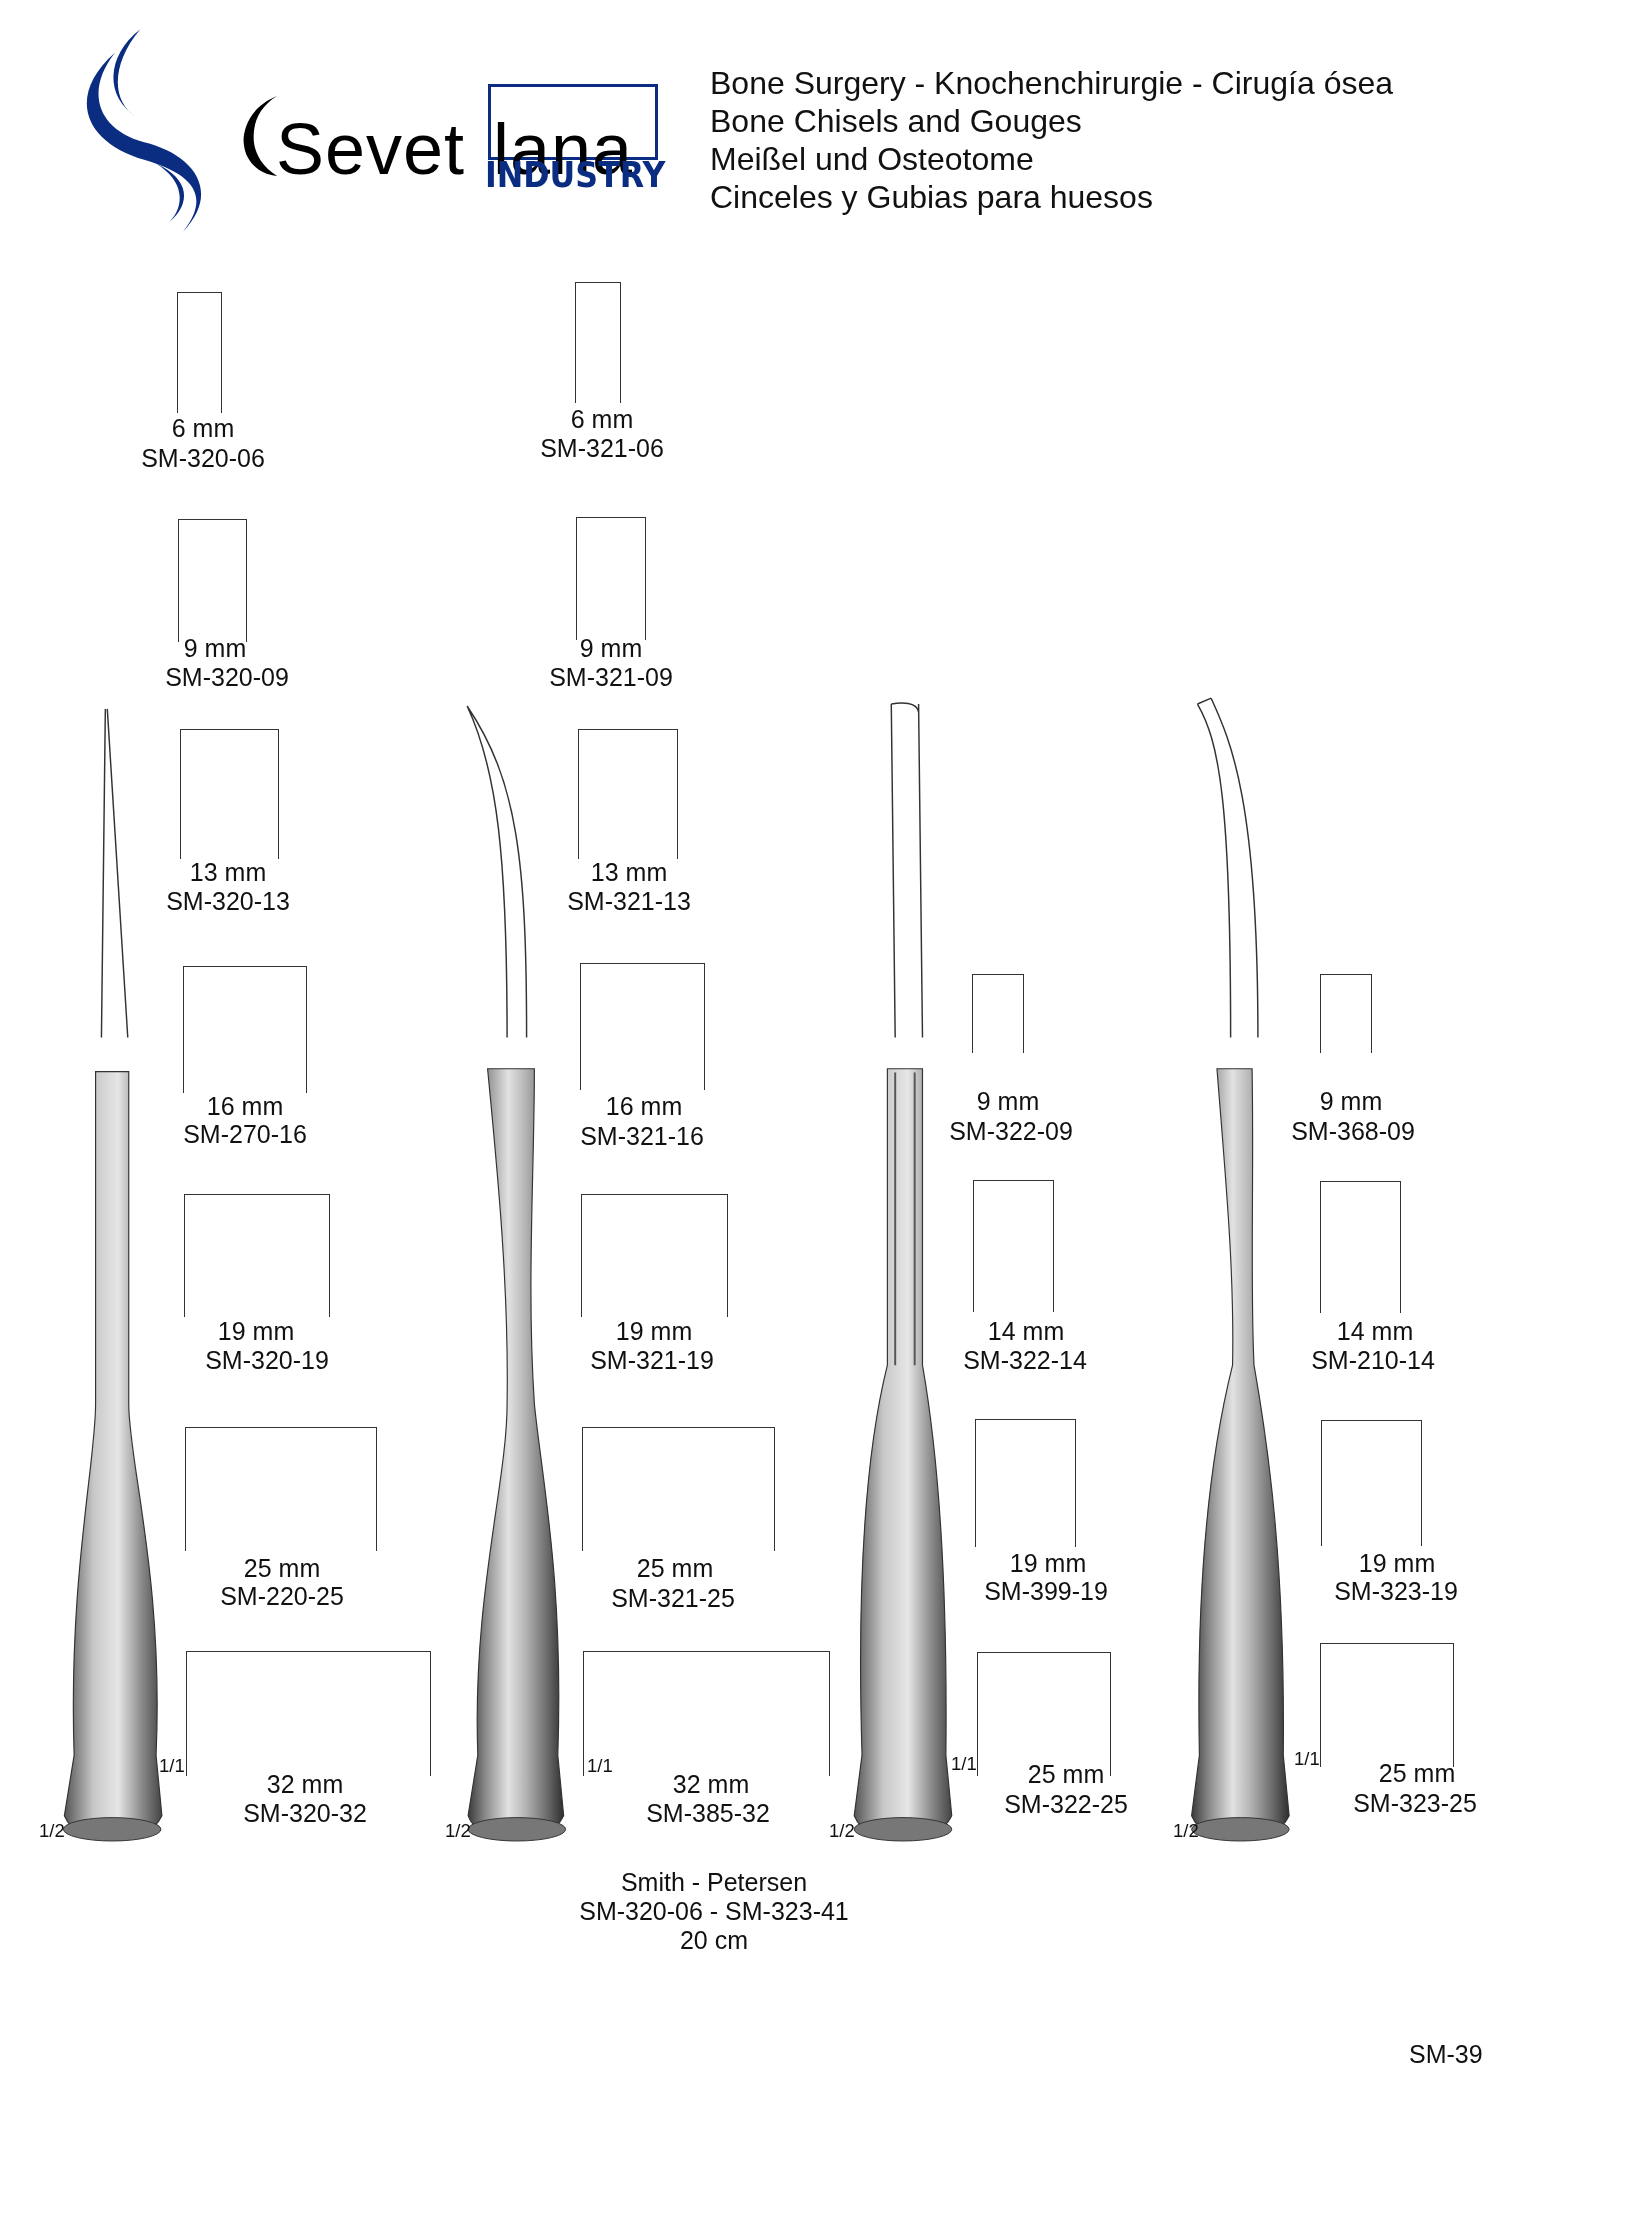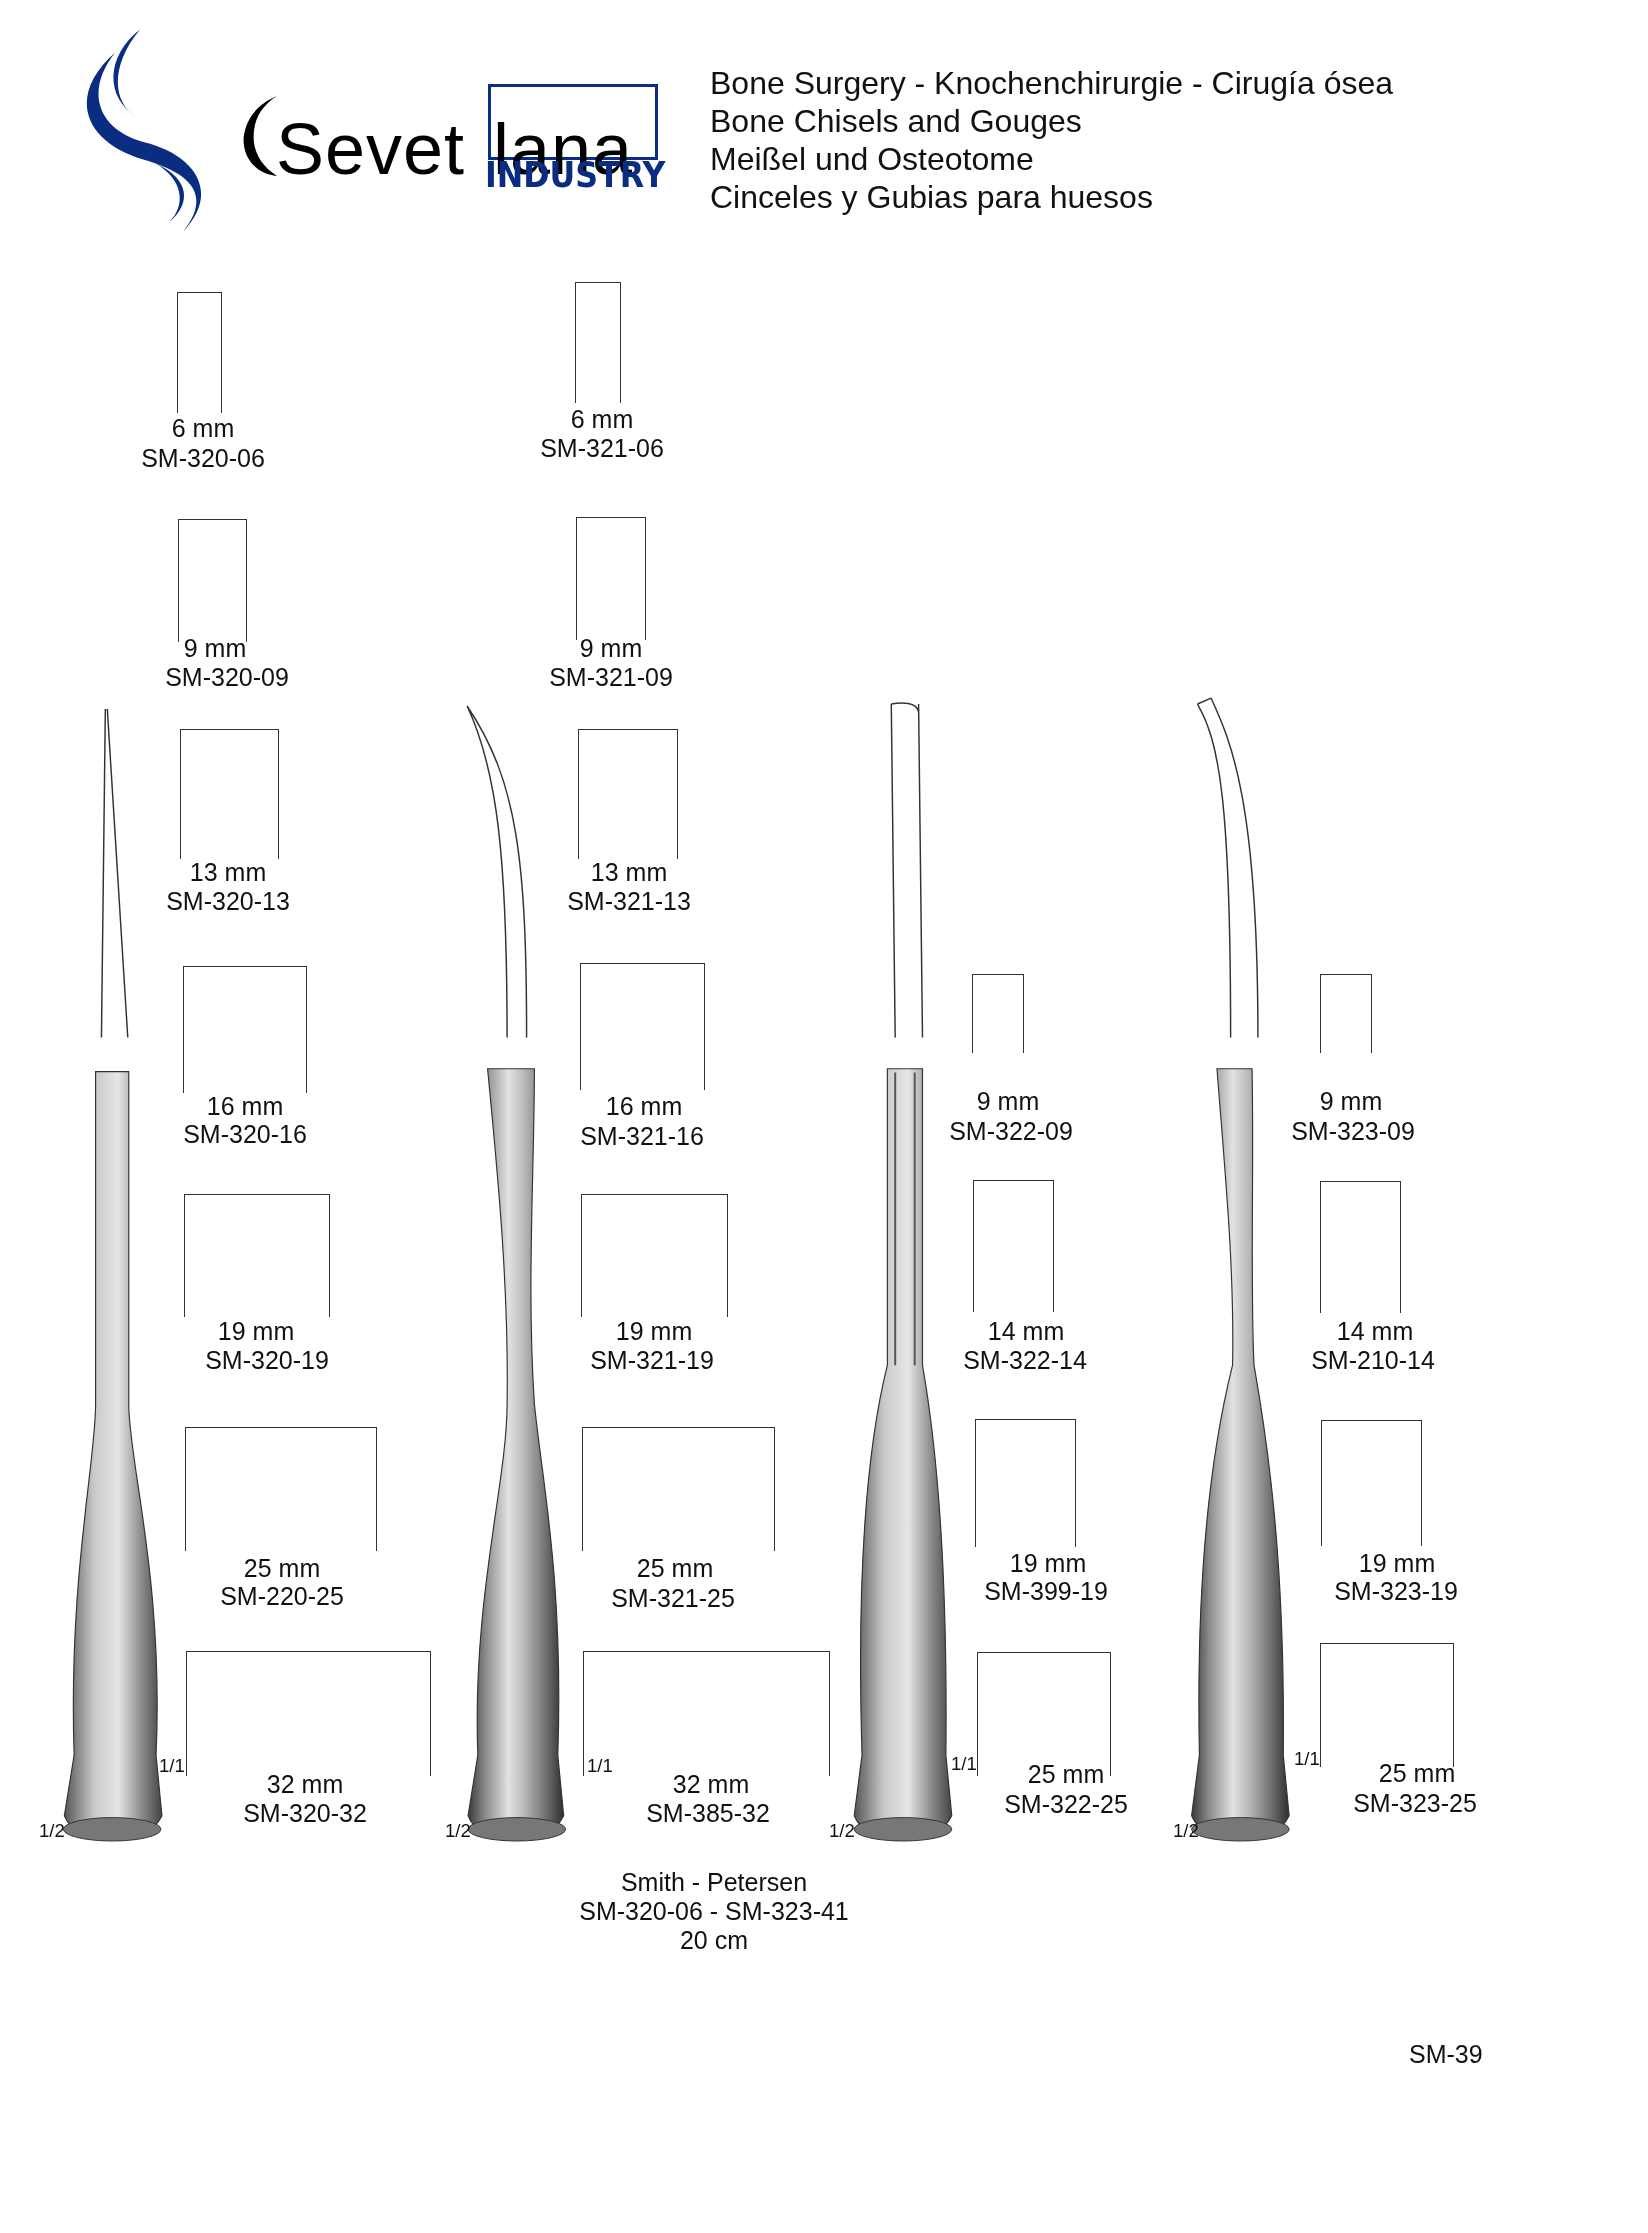--- a/index.html
+++ b/index.html
@@ -93,21 +93,21 @@
   <div class="box" style="left:178px;top:519px;width:69px;height:123px"></div>
   <div class="lbl" style="left:215px;top:634px">9 mm</div>
   <div class="lbl" style="left:227px;top:663px">SM-320-09</div>
 
   <div class="box" style="left:180px;top:729px;width:99px;height:130px"></div>
   <div class="lbl" style="left:228px;top:858px">13 mm</div>
   <div class="lbl" style="left:228px;top:887px">SM-320-13</div>
 
   <div class="box" style="left:183px;top:966px;width:124px;height:127px"></div>
   <div class="lbl" style="left:245px;top:1092px">16 mm</div>
-  <div class="lbl" style="left:245px;top:1120px">SM-320-16</div>
+  <div class="lbl" style="left:245px;top:1120px">SM-270-16</div>
 
   <div class="box" style="left:184px;top:1194px;width:146px;height:123px"></div>
   <div class="lbl" style="left:256px;top:1317px">19 mm</div>
   <div class="lbl" style="left:267px;top:1346px">SM-320-19</div>
 
   <div class="box" style="left:185px;top:1427px;width:192px;height:124px"></div>
   <div class="lbl" style="left:282px;top:1554px">25 mm</div>
   <div class="lbl" style="left:282px;top:1582px">SM-220-25</div>
 
   <div class="box" style="left:186px;top:1651px;width:245px;height:125px"></div>
@@ -168,21 +168,21 @@
   <div class="lbl" style="left:1066px;top:1760px">25 mm</div>
   <div class="lbl" style="left:1066px;top:1790px">SM-322-25</div>
 
   <div class="scale" style="left:951px;top:1753px">1/1</div>
   <div class="scale" style="left:829px;top:1820px">1/2</div>
 </div>
 
 <div>
   <div class="box" style="left:1320px;top:974px;width:52px;height:79px"></div>
   <div class="lbl" style="left:1351px;top:1087px">9 mm</div>
-  <div class="lbl" style="left:1353px;top:1117px">SM-323-09</div>
+  <div class="lbl" style="left:1353px;top:1117px">SM-368-09</div>
 
   <div class="box" style="left:1320px;top:1181px;width:81px;height:132px"></div>
   <div class="lbl" style="left:1375px;top:1317px">14 mm</div>
   <div class="lbl" style="left:1373px;top:1346px">SM-210-14</div>
 
   <div class="box" style="left:1321px;top:1420px;width:101px;height:126px"></div>
   <div class="lbl" style="left:1397px;top:1549px">19 mm</div>
   <div class="lbl" style="left:1396px;top:1577px">SM-323-19</div>
 
   <div class="box" style="left:1320px;top:1643px;width:134px;height:124px"></div>

